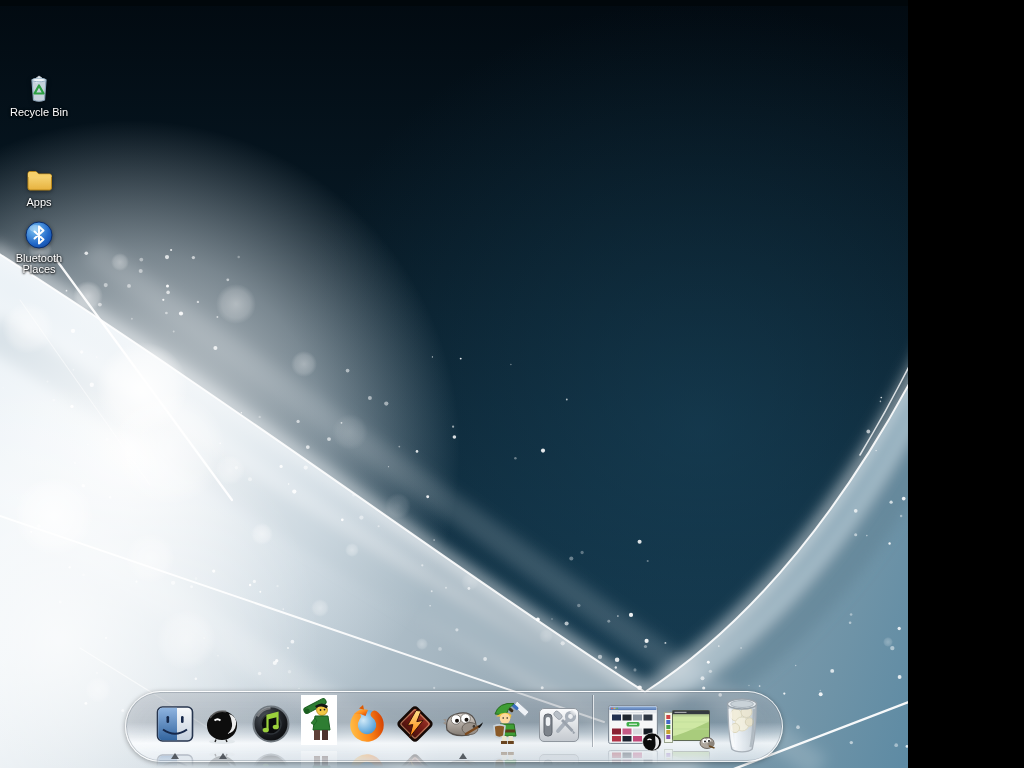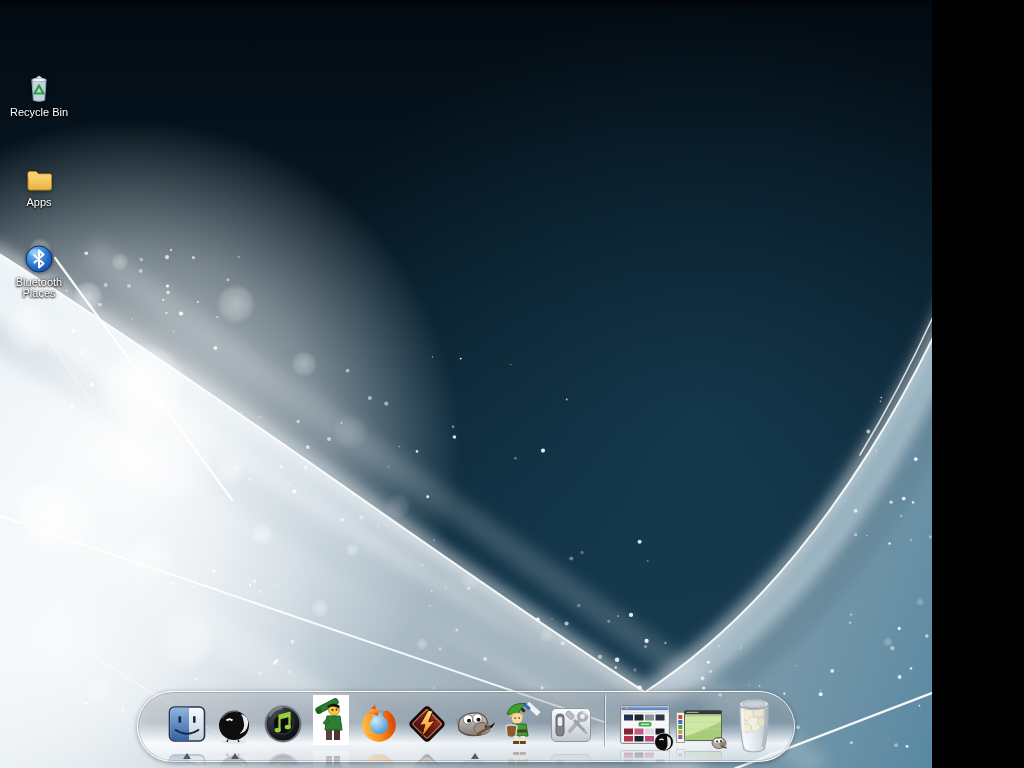--- a/index.html
+++ b/index.html
@@ -1,17 +1,17 @@
 <!DOCTYPE html>
 <html><head>
 <meta charset="utf-8">
 <style>
   html,body{margin:0;padding:0;background:#000;}
   .screen{position:relative;width:908px;height:768px;overflow:hidden;
-    font-family:"Liberation Sans",sans-serif;padding-left:24px;-webkit-font-smoothing:antialiased;}
+    font-family:"Liberation Sans",sans-serif;-webkit-font-smoothing:antialiased;}
   .wallpaper{position:absolute;inset:0;width:1024px;height:768px;display:block;}
 
   
   .desk-icons{position:absolute;left:4px;top:0;width:70px;}
   .desk-icon{position:absolute;left:0;width:70px;display:flex;flex-direction:column;
     align-items:center;background:transparent;border:0;padding:0;cursor:default;}
   .desk-icon .di-art{width:30px;height:30px;display:block;filter:drop-shadow(0 1px 2px rgba(0,0,0,.5));}
   .desk-icon .di-label{margin-top:3px;font-size:11px;line-height:11px;color:#fff;text-align:center;
     text-shadow:0 1px 2px #000,0 0 3px rgba(0,0,0,.9);}
 
@@ -371,21 +371,21 @@
                 <stop offset="1" stop-color="#e7b23e"></stop>
               </linearGradient>
             </defs>
           <path d="M4,9.5 q0,-2 2,-2 h6 l2.5,2.5 h11 q2,0 2,2 v12 q0,2 -2,2 h-19.5 q-2,0 -2,-2 z" fill="url(#fldG)" stroke="#b8871c" stroke-width="1"></path>
           <path d="M4,13 h23.5 v-1 q0,-1.4 -1.8,-1.4 h-11 l-2.5,-2.5 h-6 q-2.2,0 -2.2,2 z" fill="#f6d06a"></path>
         </svg>
       </span>
       <span class="di-label">Apps</span>
     </button>
 
-    <button class="desk-icon" style="top:244px" title="Bluetooth Places">
+    <button class="desk-icon" style="top:220px" title="Bluetooth Places">
       <span class="di-art">
         <svg width="30" height="30" viewBox="0 0 30 30">
           <defs>
               <radialGradient id="btG" cx=".35" cy=".3" r=".9">
             <stop offset="0" stop-color="#7cc4f4"></stop>
                 <stop offset=".6" stop-color="#2268c8"></stop>
             <stop offset="1" stop-color="#0f3f96"></stop>
               </radialGradient>
             </defs>
           <circle cx="15" cy="15" r="13" fill="url(#btG)" stroke="#0a2e6e" stroke-width="1"></circle>

